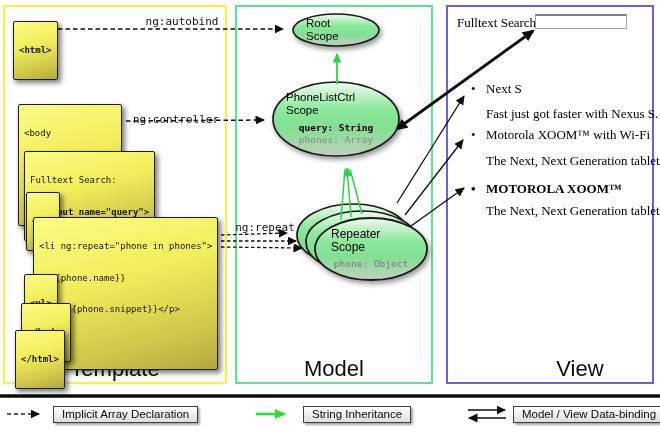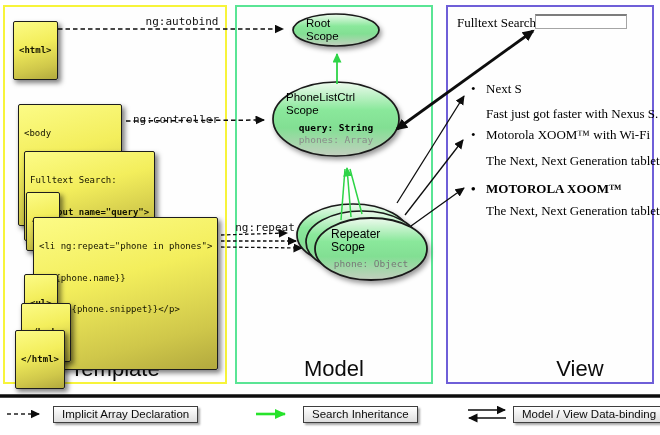--- a/index.html
+++ b/index.html
@@ -174,16 +174,16 @@
   <div class="view-text serif" style="left:471px; top:181px;font-weight:bold;">
     <span class="bullet">•</span><span>MOTOROLA XOOM™</span>
   </div>
   <div class="view-text serif" style="left:486px; top:203px;">The Next, Next Generation tablet.</div>
 
   <div class="col-label" id="lbl-template">Template</div>
   <div class="col-label" id="lbl-model">Model</div>
   <div class="col-label" id="lbl-view">View</div>
 
   <div class="legend-box" style="left:53px;">Implicit Array Declaration</div>
-  <div class="legend-box" style="left:303px;">Search Inheritance</div>
+  <div class="legend-box" style="left:303px;">String Inheritance</div>
   <div class="legend-box" style="left:513px;">Model / View Data-binding</div>
 
 </div>
 
 </body></html>

